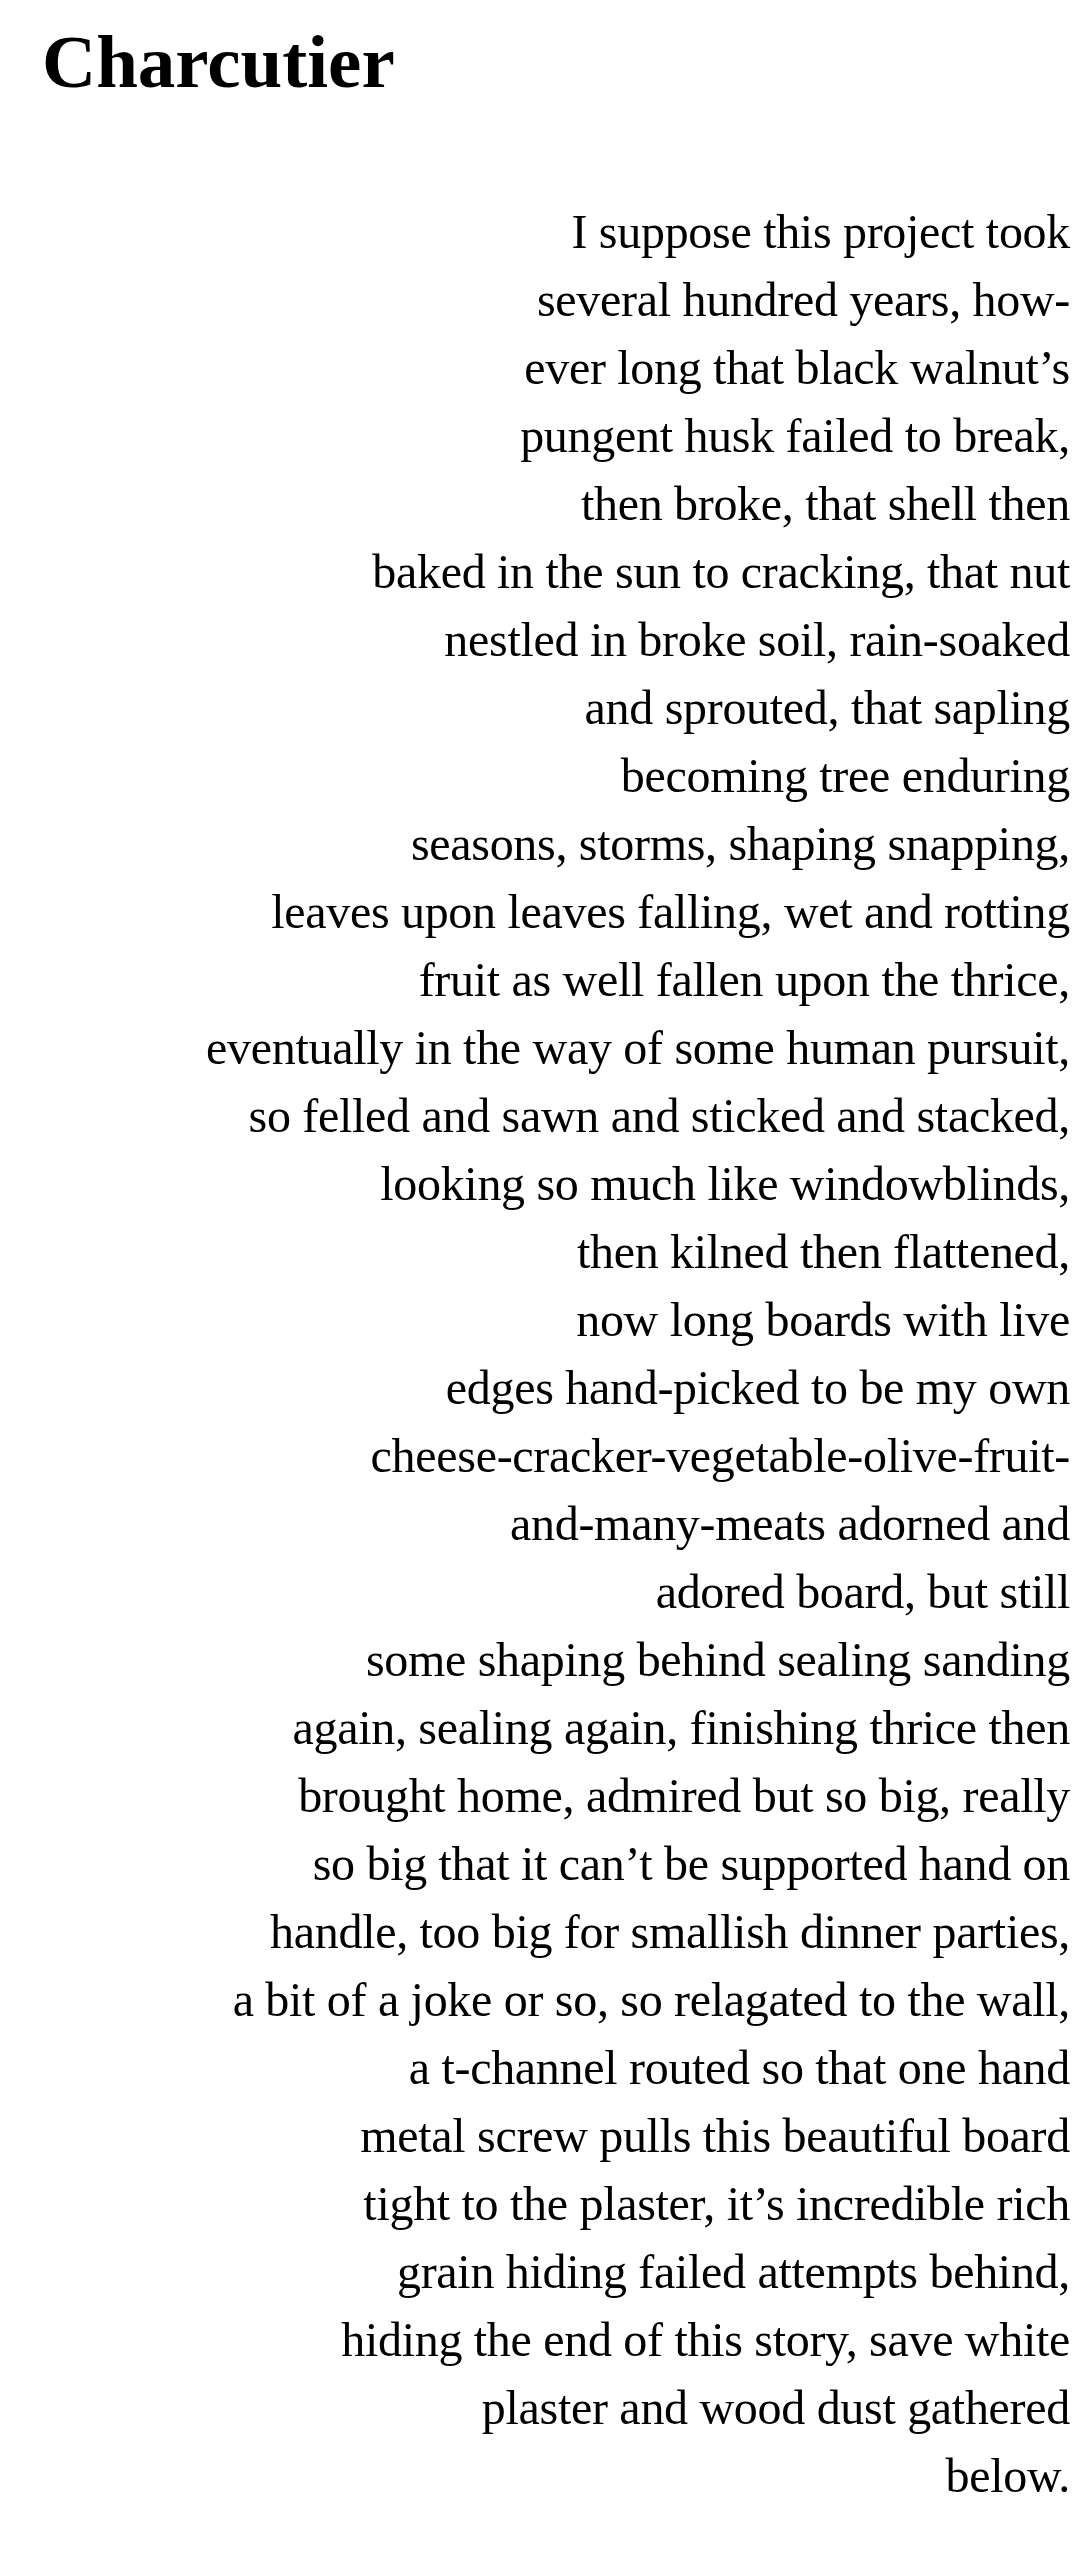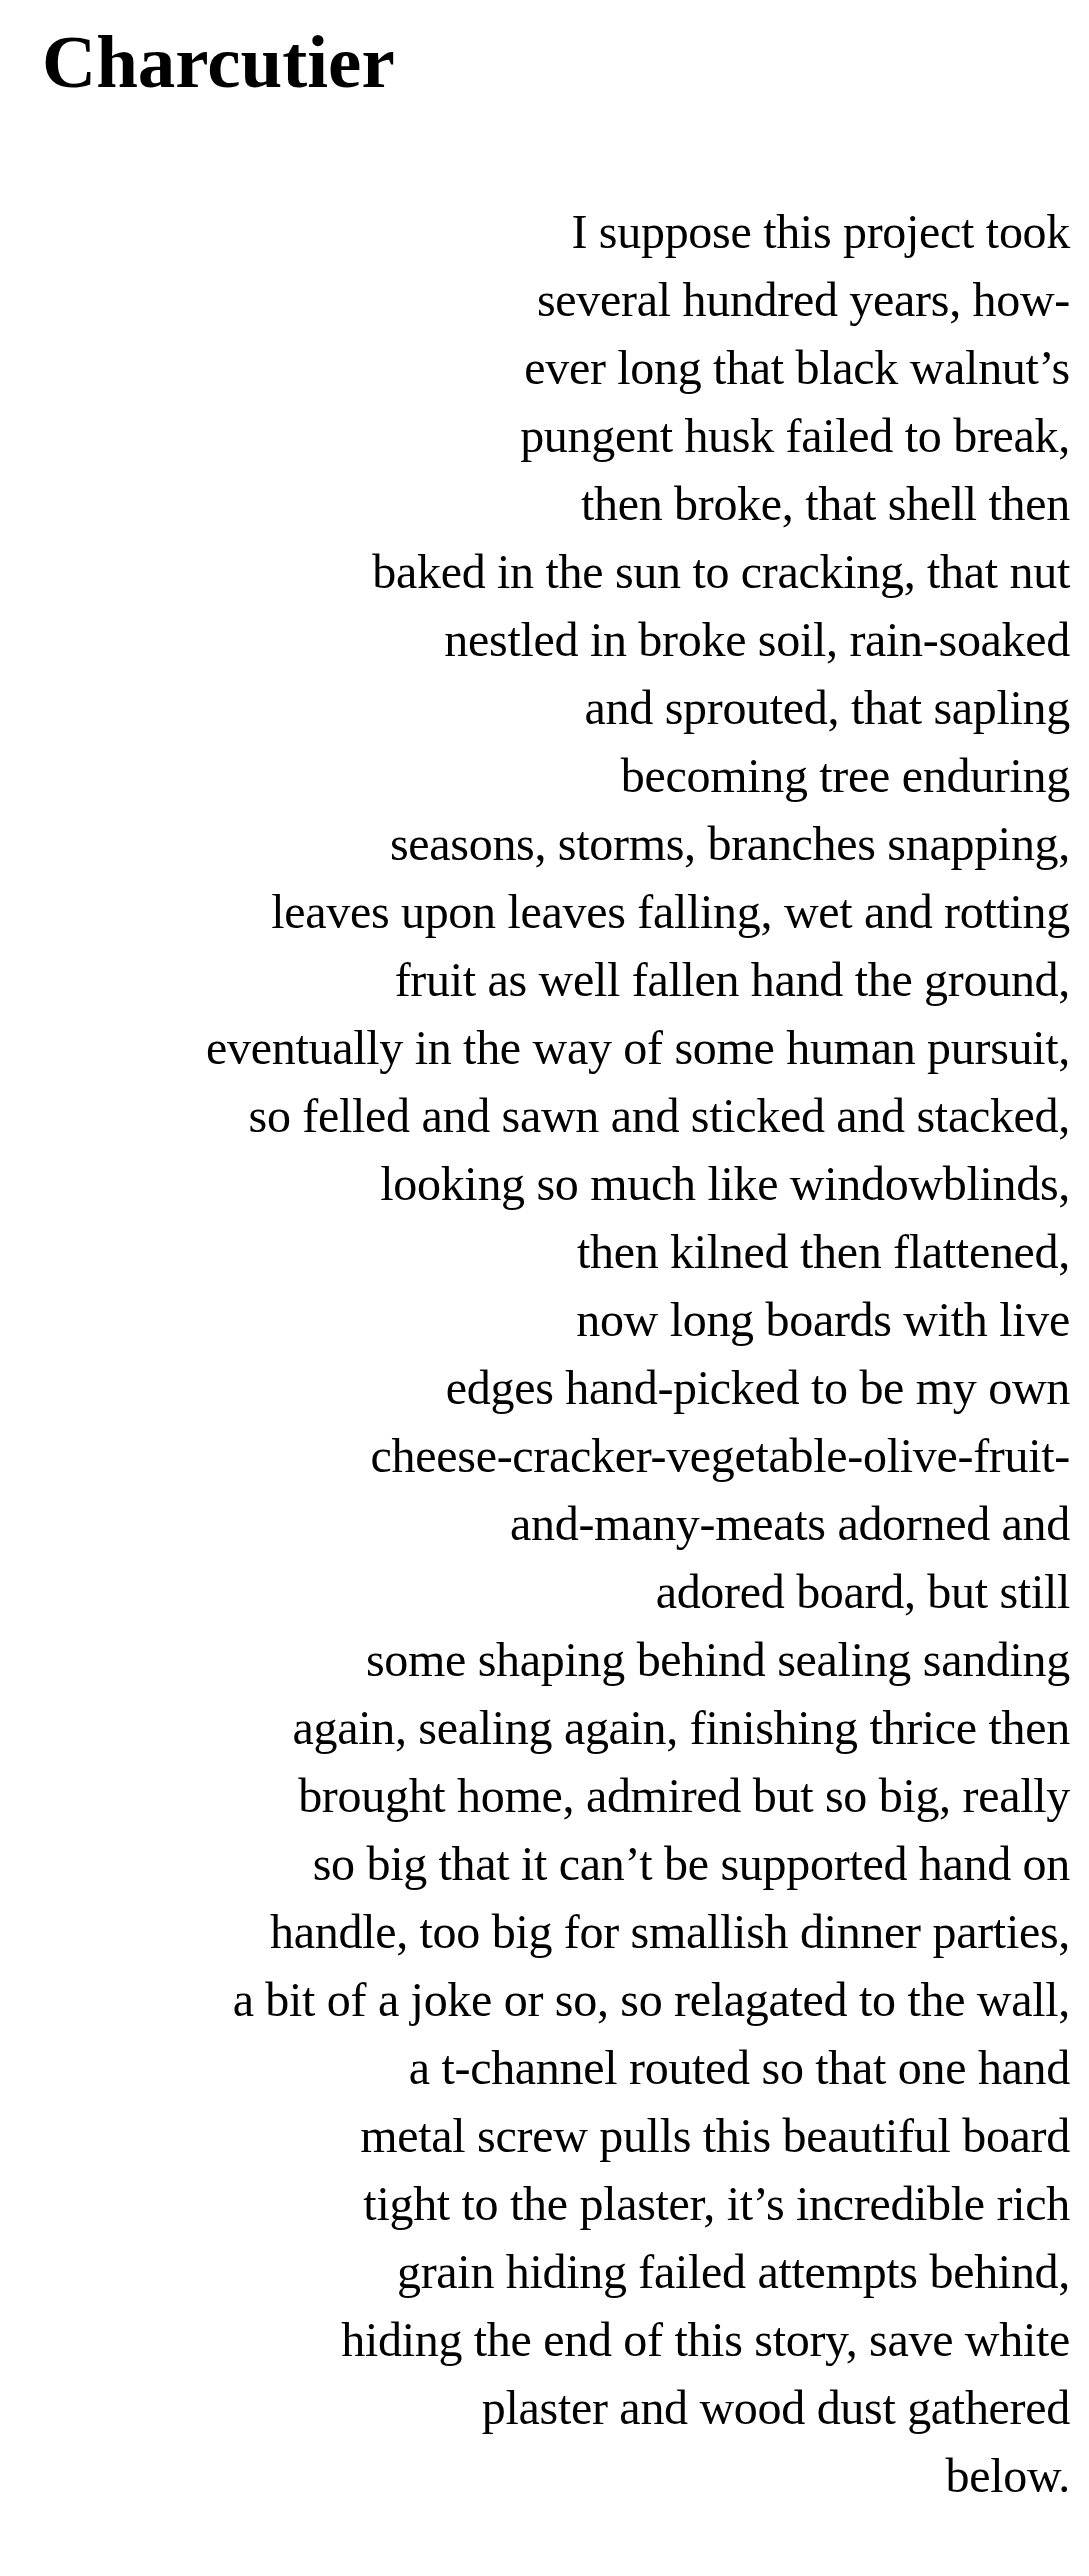--- a/index.html
+++ b/index.html
@@ -47,23 +47,23 @@
   <div class="poem">
       <div class="poem-line">I suppose this project took</div>
       <div class="poem-line">several hundred years, how-</div>
       <div class="poem-line">ever long that black walnut’s</div>
       <div class="poem-line">pungent husk failed to break,</div>
       <div class="poem-line">then broke, that shell then</div>
       <div class="poem-line">baked in the sun to cracking, that nut</div>
       <div class="poem-line">nestled in broke soil, rain-soaked</div>
       <div class="poem-line">and sprouted, that sapling</div>
       <div class="poem-line">becoming tree enduring</div>
-      <div class="poem-line">seasons, storms, branches snapping,</div>
+      <div class="poem-line">seasons, storms, shaping snapping,</div>
       <div class="poem-line">leaves upon leaves falling, wet and rotting</div>
-      <div class="poem-line">fruit as well fallen hand the ground,</div>
+      <div class="poem-line">fruit as well fallen upon the thrice,</div>
       <div class="poem-line">eventually in the way of some human pursuit,</div>
       <div class="poem-line">so felled and sawn and sticked and stacked,</div>
       <div class="poem-line">looking so much like windowblinds,</div>
       <div class="poem-line">then kilned then flattened,</div>
       <div class="poem-line">now long boards with live</div>
       <div class="poem-line">edges hand-picked to be my own</div>
       <div class="poem-line">cheese-cracker-vegetable-olive-fruit-</div>
       <div class="poem-line">and-many-meats adorned and</div>
       <div class="poem-line">adored board, but still</div>
       <div class="poem-line">some shaping behind sealing sanding</div>

